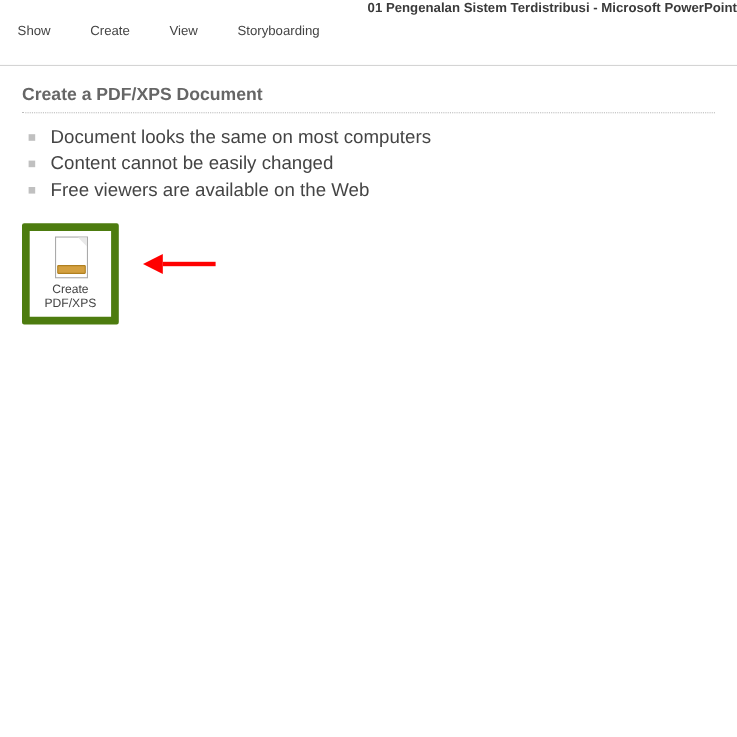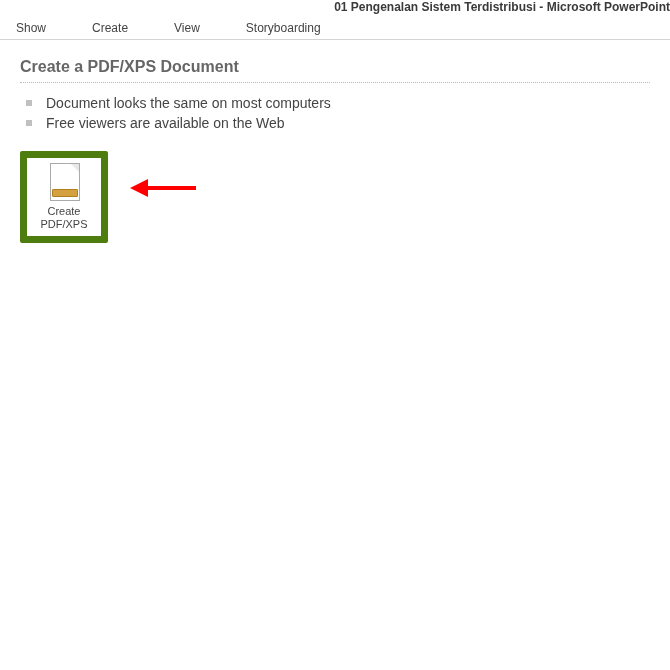--- a/index.html
+++ b/index.html
@@ -15,23 +15,23 @@
     }
     .title-bar {
       padding: 0 0 3px 72px;
       font-size: 12px;
       color: #3a3a3a;
       font-weight: 600;
       text-align: right;
     }
     .ribbon-tabs {
       display: flex;
-      gap: 14px;
+      gap: 4px;
       border-bottom: 1px solid #d4d4d4;
-      padding-bottom: 0;
+      padding-bottom: 20px;
     }
     .ribbon-tab {
       padding: 4px 16px;
       font-size: 12px;
       color: #444;
       cursor: pointer;
     }
     .content {
       padding: 18px 20px;
     }
@@ -53,21 +53,21 @@
     }
     .bullet-list {
       list-style: none;
       padding: 0;
       margin: 0;
     }
     .bullet-list li {
       display: flex;
       align-items: center;
       margin-bottom: 4px;
-      font-size: 14px;
+      font-size: 17px;
       color: #444;
     }
     .bullet {
       width: 6px;
       height: 6px;
       background: #c0c0c0;
       margin-right: 14px;
       margin-left: 6px;
       flex-shrink: 0;
     }
@@ -163,20 +163,24 @@
   <div class="ribbon-tab">Storyboarding</div>
 </div>
 
 <div class="content">
   <div class="section-title">Create a PDF/XPS Document</div>
   <div class="dotted-line"></div>
   <ul class="bullet-list">
     <li>
         <span class="bullet"></span>
         <span>Document looks the same on most computers</span>
+      </li>
+    <li>
+        <span class="bullet"></span>
+        <span>Content cannot be easily changed</span>
       </li>
     <li>
         <span class="bullet"></span>
         <span>Free viewers are available on the Web</span>
       </li>
   </ul>
 
   <div class="create-btn-wrapper">
     <div class="red-box">
       <div class="create-btn">

